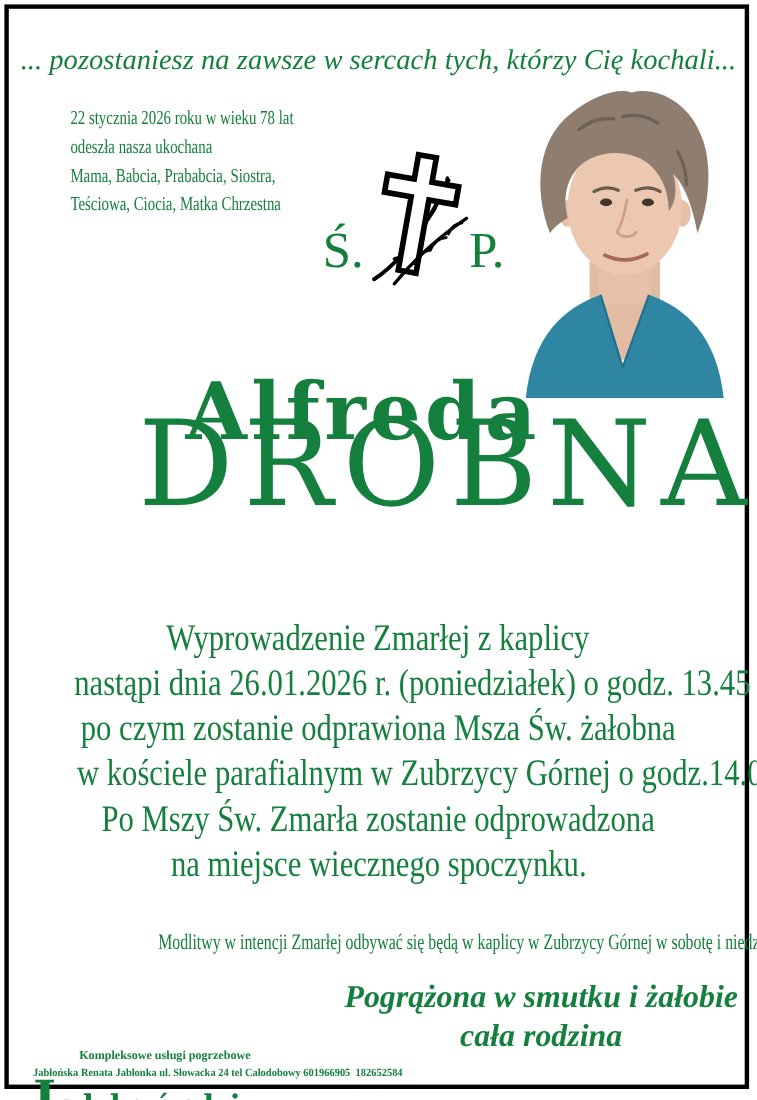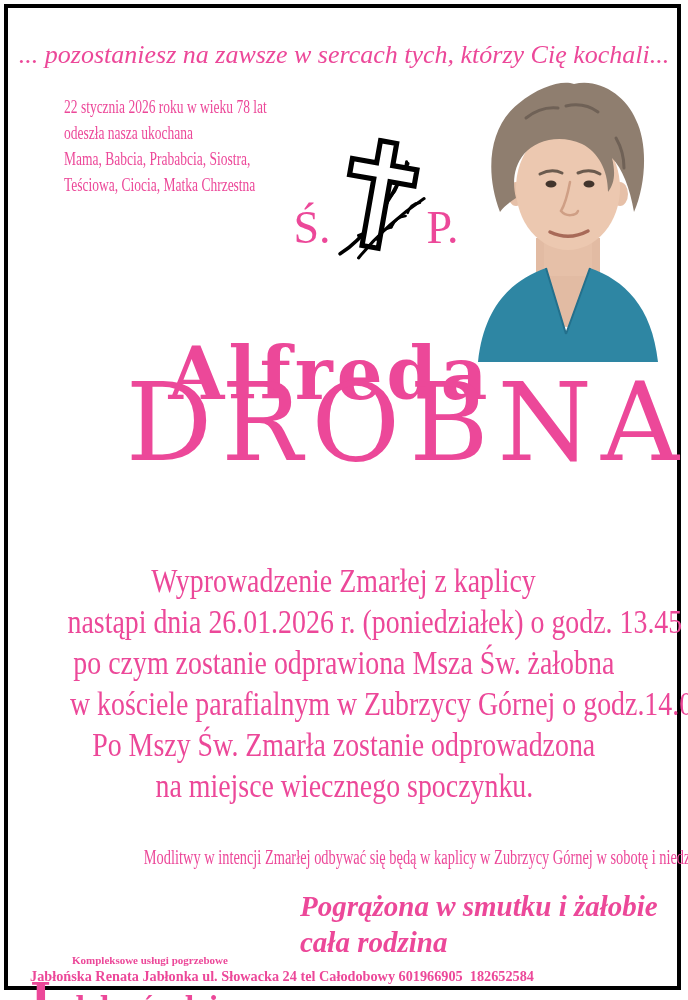--- a/index.html
+++ b/index.html
@@ -1,18 +1,18 @@
 <!DOCTYPE html>
 <html><head>
 <meta charset="utf-8">
 <style>
   html,body{margin:0;padding:0;background:#fff;}
   .page{
     position:relative;width:688px;height:1000px;background:#ffffff;
-    font-family:"Liberation Serif", serif;color:#ec4899;overflow:hidden;
+    font-family:"Liberation Serif", serif;color:#15803d;overflow:hidden;
   }
   .frame{
     position:absolute;left:4px;top:4px;right:7px;bottom:10px;
     border:4px solid #000;pointer-events:none;
   }
   .cx{display:inline-block;white-space:pre;}
 
   .quote{
     position:absolute;top:40px;left:0;right:0;text-align:center;
     font-style:italic;font-size:26px;
@@ -53,35 +53,35 @@
   }
   .announcement .cx{transform:scaleX(0.82);transform-origin:center;}
 
   .prayers{
     position:absolute;top:845px;left:0;right:0;text-align:center;
     font-size:20px;line-height:24px;
   }
   .prayers .cx{transform:scaleX(0.72);transform-origin:center;}
 
   .farewell{
-    position:absolute;top:888px;left:300px;width:384px;
+    position:absolute;top:888px;left:300px;width:384px;text-align:center;
     font-weight:bold;font-style:italic;font-size:29px;line-height:36px;
   }
 
   .brand{
     position:absolute;left:30px;top:931px;
     font-family:"DejaVu Serif", serif;font-weight:bold;
     font-size:26px;line-height:1;letter-spacing:6px;display:inline-block;margin-top:47px;
   }
   .brand::first-letter{font-size:44px;letter-spacing:2px;}
   .tagline{
     position:absolute;left:72px;top:953px;font-weight:bold;font-size:11px;line-height:15px;
   }
   .contact{
-    position:absolute;left:30px;top:968px;font-weight:bold;font-size:15px;line-height:16px;
+    position:absolute;left:30px;top:968px;font-weight:bold;font-size:10px;line-height:16px;
   }
   .contact .cx{transform:scaleX(0.95);transform-origin:left center;}
 </style>
 </head>
 <body>
 
 <div class="page">
   <div class="frame"></div>
 
   <div class="quote">... pozostaniesz na zawsze w sercach tych, którzy Cię kochali...</div>

